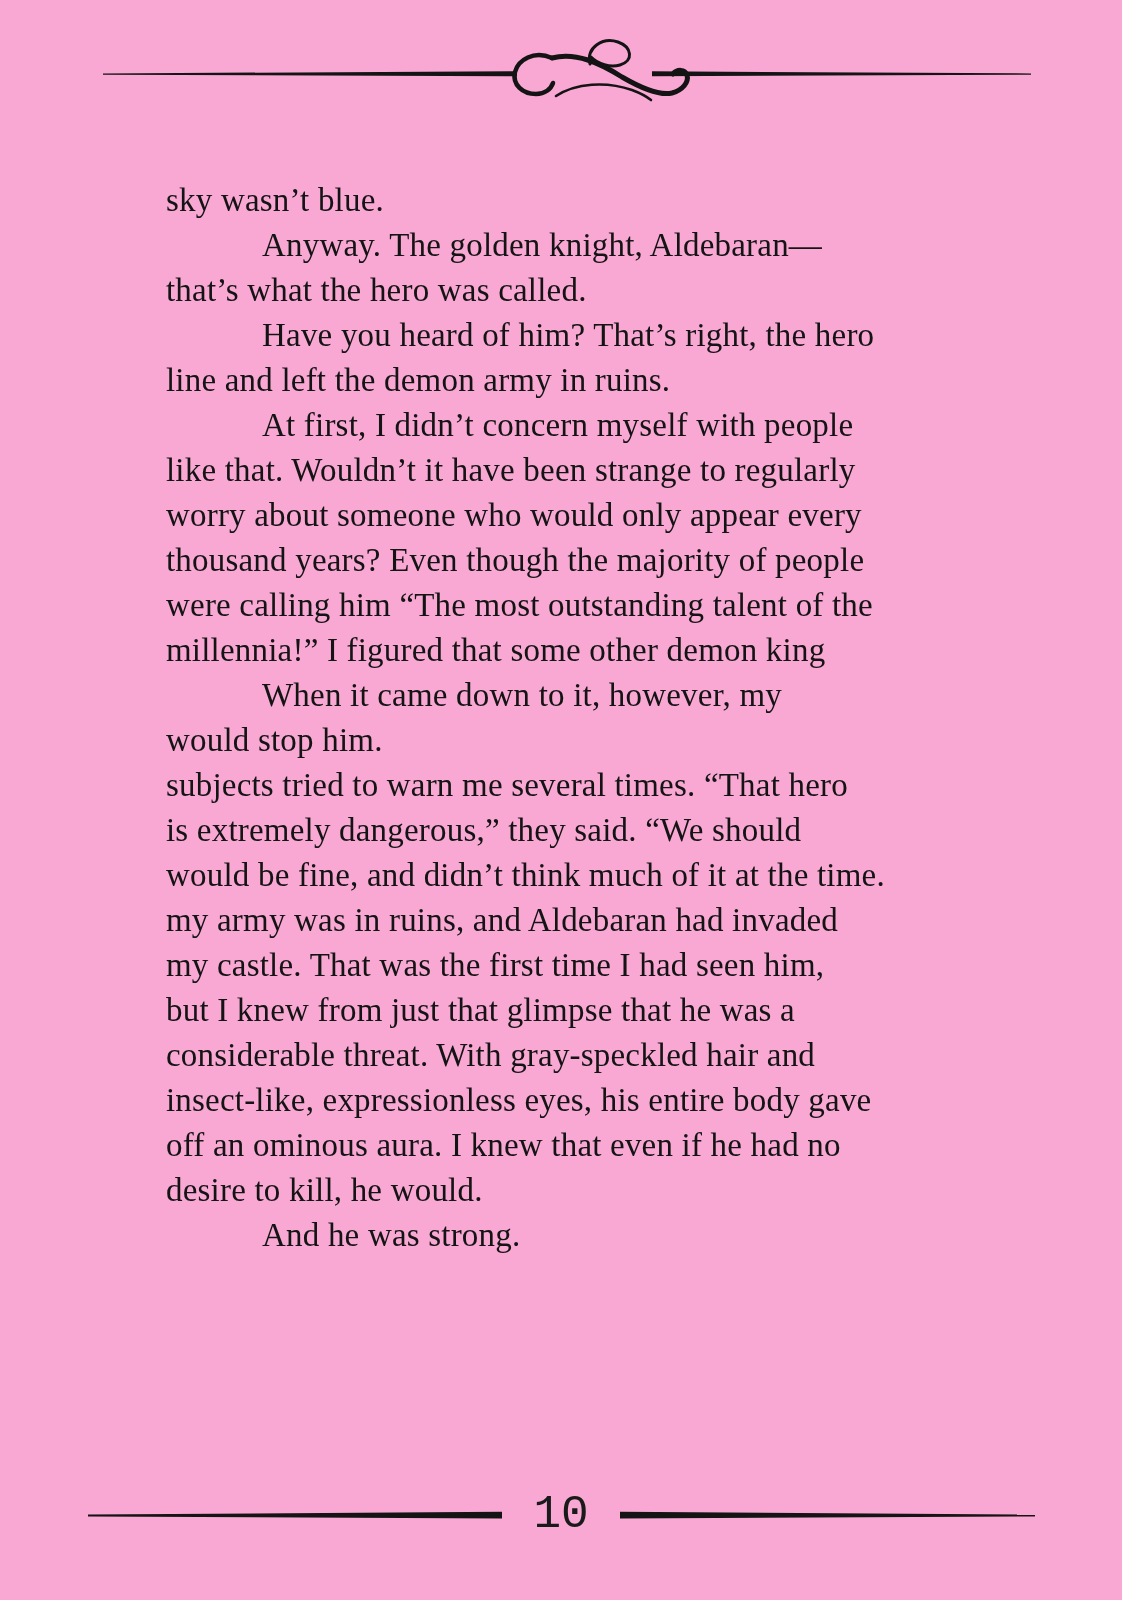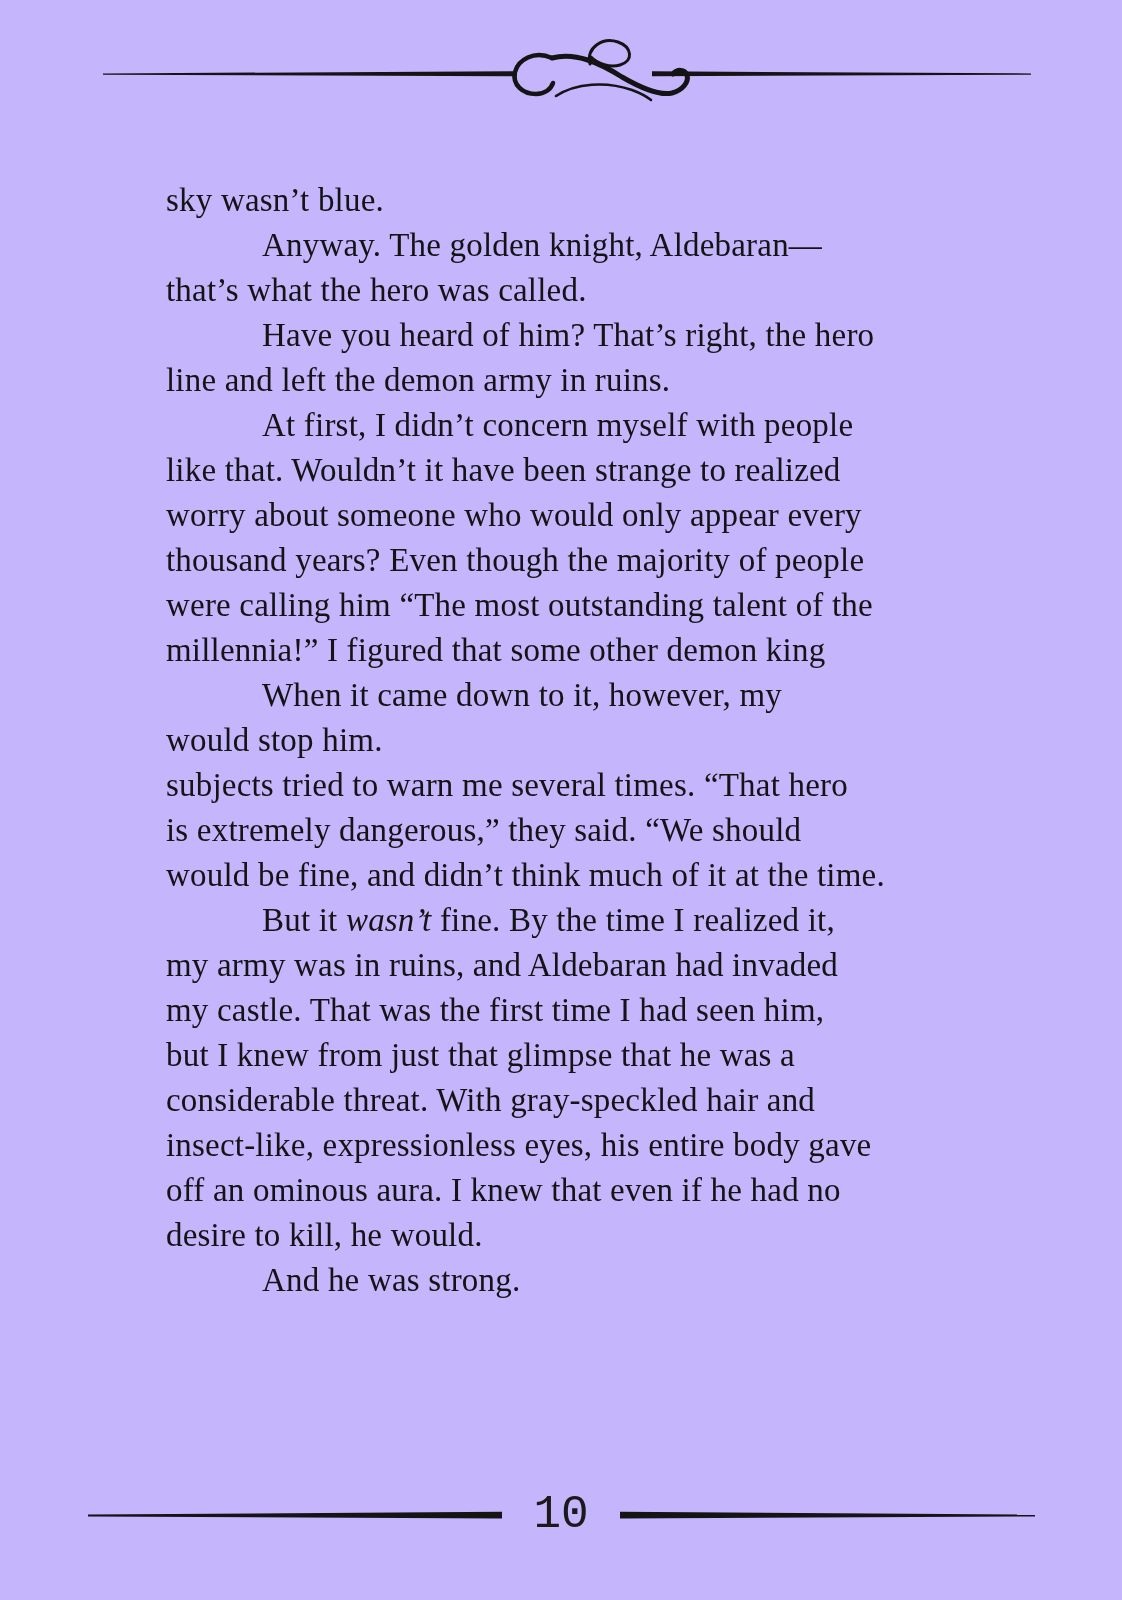--- a/index.html
+++ b/index.html
@@ -10,21 +10,21 @@
     width: 1122px;
     height: 1600px;
     background: #ffffff;
     position: relative;
     overflow: hidden;
     font-family: "Liberation Serif", serif;
   }
   .page {
     position: absolute;
     inset: 0;
-    background: #c4b5fd;
+    background: #f9a8d4;
     color: #141414;
   }
   
   .header-divider {
     position: absolute;
     left: 0;
     top: 0;
     width: 1122px;
     height: 140px;
   }
@@ -99,31 +99,30 @@
     </g>
   </svg>
 
   <div class="text-block" id="text-lines">
       <div class="line"><span>sky wasn’t blue.</span></div>
       <div class="line indent"><span>Anyway. The golden knight, Aldebaran—</span></div>
       <div class="line"><span>that’s what the hero was called.</span></div>
       <div class="line indent"><span>Have you heard of him? That’s right, the hero</span></div>
       <div class="line"><span>line and left the demon army in ruins.</span></div>
       <div class="line indent"><span>At first, I didn’t concern myself with people</span></div>
-      <div class="line"><span>like that. Wouldn’t it have been strange to realized</span></div>
+      <div class="line"><span>like that. Wouldn’t it have been strange to regularly</span></div>
       <div class="line"><span>worry about someone who would only appear every</span></div>
       <div class="line"><span>thousand years? Even though the majority of people</span></div>
       <div class="line"><span>were calling him “The most outstanding talent of the</span></div>
       <div class="line"><span>millennia!” I figured that some other demon king</span></div>
       <div class="line indent"><span>When it came down to it, however, my</span></div>
       <div class="line"><span>would stop him.</span></div>
       <div class="line"><span>subjects tried to warn me several times. “That hero</span></div>
       <div class="line"><span>is extremely dangerous,” they said. “We should</span></div>
       <div class="line"><span>would be fine, and didn’t think much of it at the time.</span></div>
-      <div class="line indent"><span>But it </span><em>wasn’t</em><span> fine. By the time I realized it,</span></div>
       <div class="line"><span>my army was in ruins, and Aldebaran had invaded</span></div>
       <div class="line"><span>my castle. That was the first time I had seen him,</span></div>
       <div class="line"><span>but I knew from just that glimpse that he was a</span></div>
       <div class="line"><span>considerable threat. With gray-speckled hair and</span></div>
       <div class="line"><span>insect-like, expressionless eyes, his entire body gave</span></div>
       <div class="line"><span>off an ominous aura. I knew that even if he had no</span></div>
       <div class="line"><span>desire to kill, he would.</span></div>
       <div class="line indent"><span>And he was strong.</span></div>
     </div>
 

